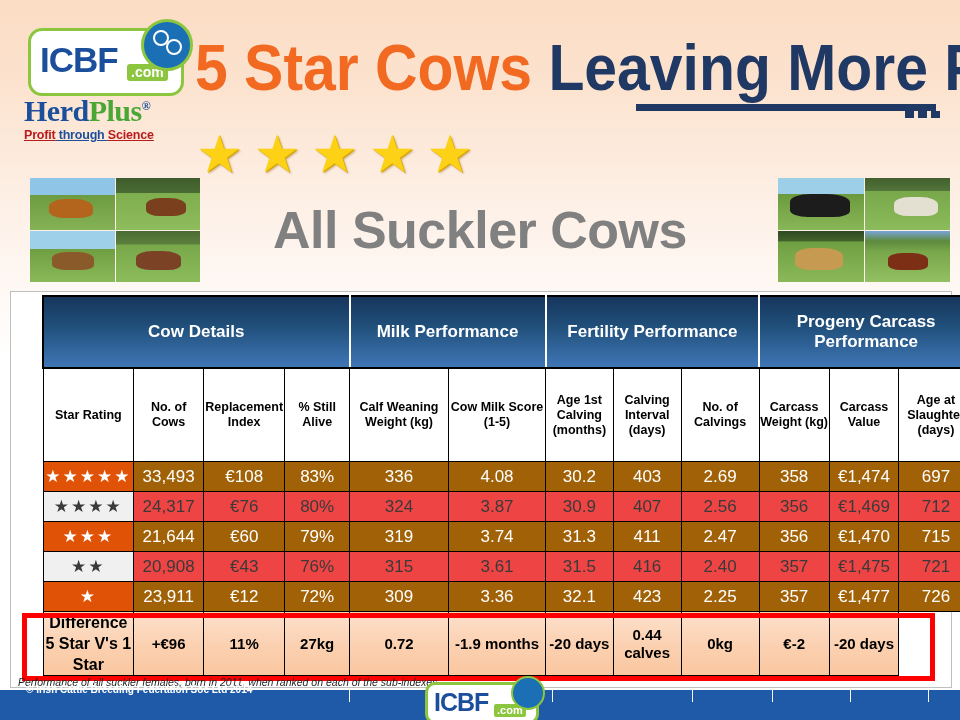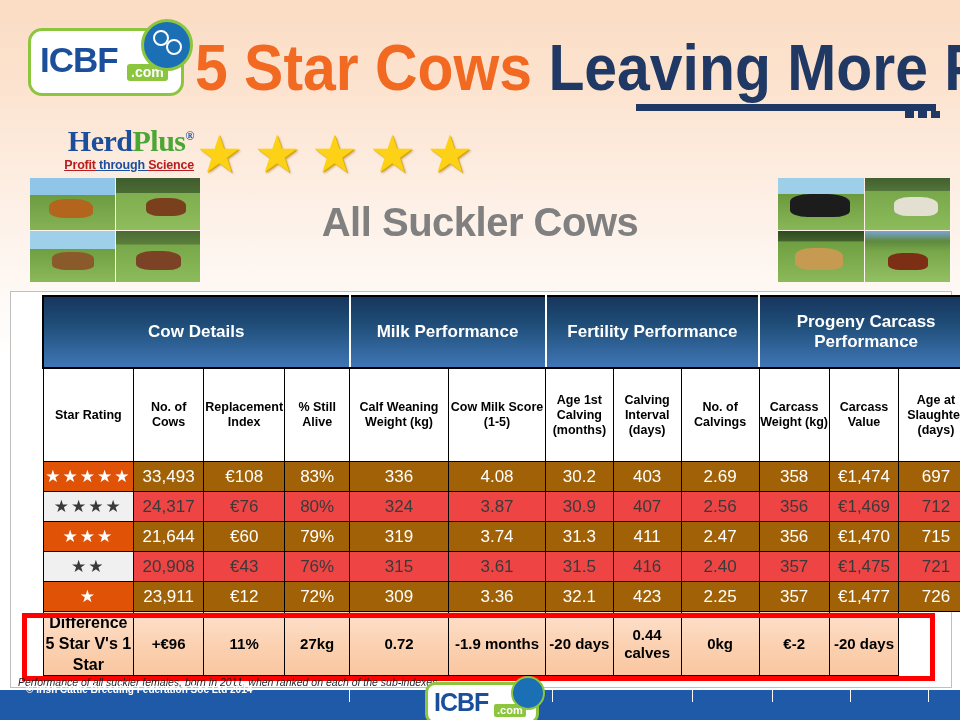--- a/index.html
+++ b/index.html
@@ -33,21 +33,21 @@
   }
   .icbf-logo .globe::before{
     content:"";position:absolute;left:9px;top:8px;width:12px;height:12px;
     border:2px solid #ffffff;border-radius:50%;
   }
   .icbf-logo .globe::after{
     content:"";position:absolute;left:22px;top:17px;width:12px;height:12px;
     border:2px solid #ffffff;border-radius:50%;
   }
 
-  .herdplus{position:absolute;left:24px;top:120px;width:170px;text-align:right;}
+  .herdplus{position:absolute;left:24px;top:90px;width:170px;}
   .herdplus .hp{
     font-family:"Liberation Serif", serif;
     font-size:30px;color:#1b4f9c;font-weight:bold;line-height:32px;letter-spacing:-.5px;
   }
   .herdplus .hp .g{color:#4aa635;}
   .herdplus .reg{font-size:12px;vertical-align:super;color:#1b4f9c;}
   .herdplus .tag{
     font-size:12.5px;font-weight:bold;color:#1b4f9c;margin-top:1px;
     text-decoration:underline;letter-spacing:-.2px;
   }
@@ -92,21 +92,21 @@
   .ph.b2{background:linear-gradient(to bottom,#41602e 0%,#52733a 24%,#79a84b 25%,#8cbb5b 100%);position:relative;overflow:hidden;}
   .ph.b2::after{content:"";position:absolute;left:34%;top:36%;width:52%;height:38%;border-radius:36% 40% 28% 32%;background:#e3e0d2;}
   .ph.b3{background:linear-gradient(to bottom,#2f4a22 0%,#42632c 20%,#6f9f41 21%,#8bb95a 100%);position:relative;overflow:hidden;}
   .ph.b3::after{content:"";position:absolute;left:20%;top:34%;width:56%;height:42%;border-radius:36% 40% 28% 32%;background:#c79a52;}
   .ph.b4{background:linear-gradient(to bottom,#7aa3d8 0%,#5d8a3c 20%,#78a64a 40%,#93c062 100%);position:relative;overflow:hidden;}
   .ph.b4::after{content:"";position:absolute;left:28%;top:44%;width:46%;height:32%;border-radius:36% 40% 28% 32%;background:#7d2f16;}
 
   .suckler-title{
     position:absolute;left:0;top:200px;width:960px;text-align:center;
     font-family:"Liberation Sans", sans-serif;
-    font-size:40px;font-weight:bold;color:#808080;letter-spacing:-.5px;
+    font-size:52px;font-weight:bold;color:#808080;letter-spacing:-.5px;
   }
 
   
   .table-frame{
     position:absolute;left:10px;top:291px;width:940px;height:395px;
     border:1px solid #bfbfbf;background:#ffffff;
   }
   table.grid{
     position:absolute;left:14px;top:295px;width:932px;
     border-collapse:collapse;table-layout:fixed;

